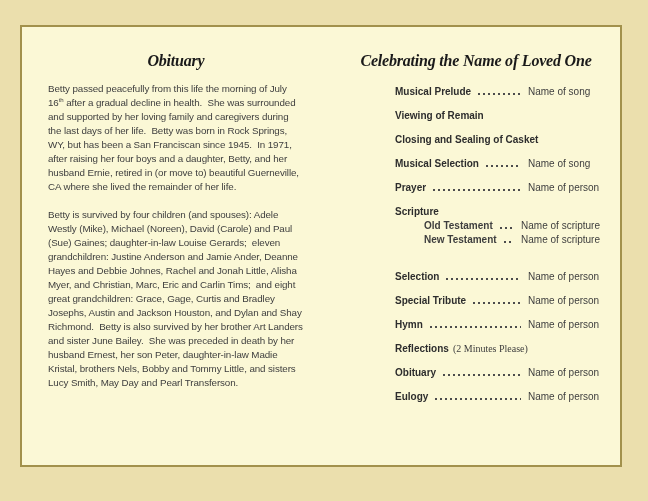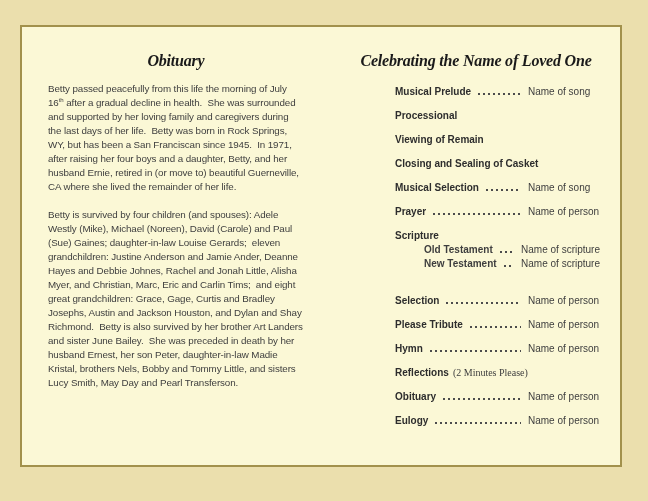--- a/index.html
+++ b/index.html
@@ -81,23 +81,20 @@
   </div>
   <div class="col-right">
     <div class="col-title">Celebrating the Name of Loved One</div>
     <div class="rows" id="rows">
         <div class="row">
           <span class="label">Musical Prelude</span>
           <span class="leader"></span>
           <span class="value">Name of song</span>
         </div>
         <div class="row">
-          <span class="label">Processional</span>
-        </div>
-        <div class="row">
           <span class="label">Viewing of Remain</span>
         </div>
         <div class="row">
           <span class="label">Closing and Sealing of Casket</span>
         </div>
         <div class="row">
           <span class="label">Musical Selection</span>
           <span class="leader"></span>
           <span class="value">Name of song</span>
         </div>
@@ -120,21 +117,21 @@
             <span class="leader"></span>
             <span class="value">Name of scripture</span>
           </div>
         </div>
         <div class="row">
           <span class="label">Selection</span>
           <span class="leader"></span>
           <span class="value">Name of person</span>
         </div>
         <div class="row">
-          <span class="label">Please Tribute</span>
+          <span class="label">Special Tribute</span>
           <span class="leader"></span>
           <span class="value">Name of person</span>
         </div>
         <div class="row">
           <span class="label">Hymn</span>
           <span class="leader"></span>
           <span class="value">Name of person</span>
         </div>
         <div class="row">
           <span class="label">Reflections</span>

